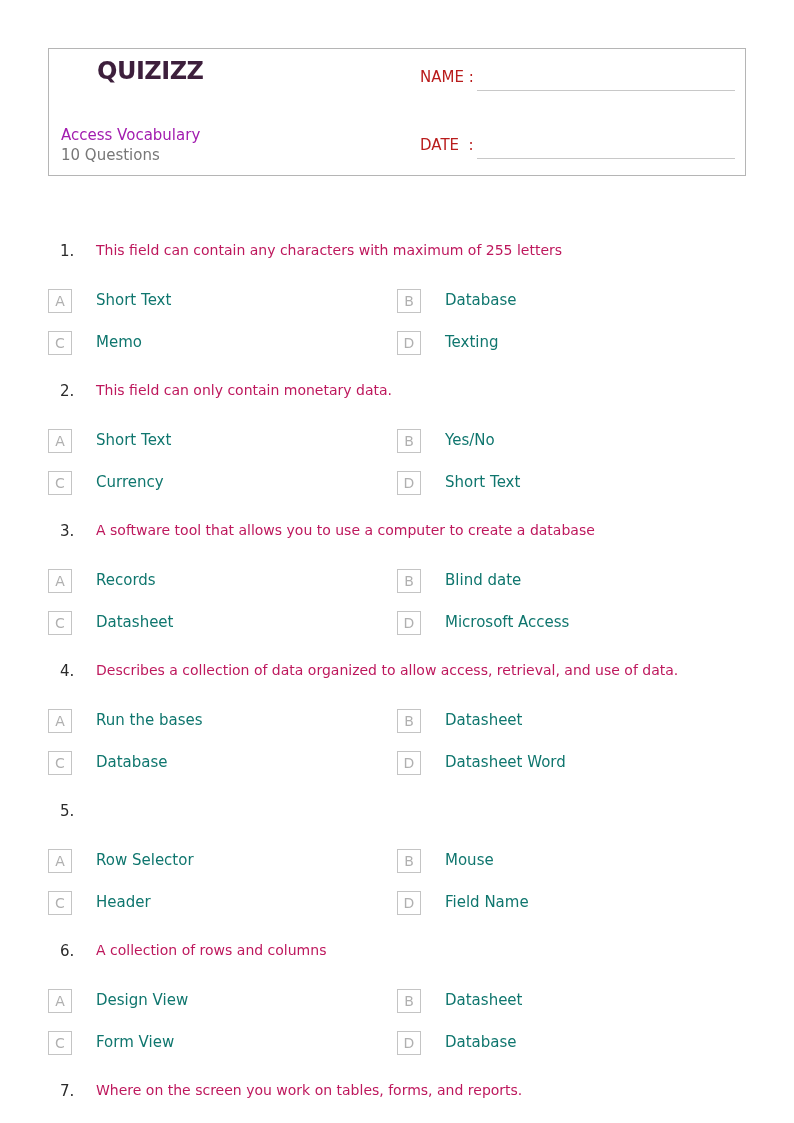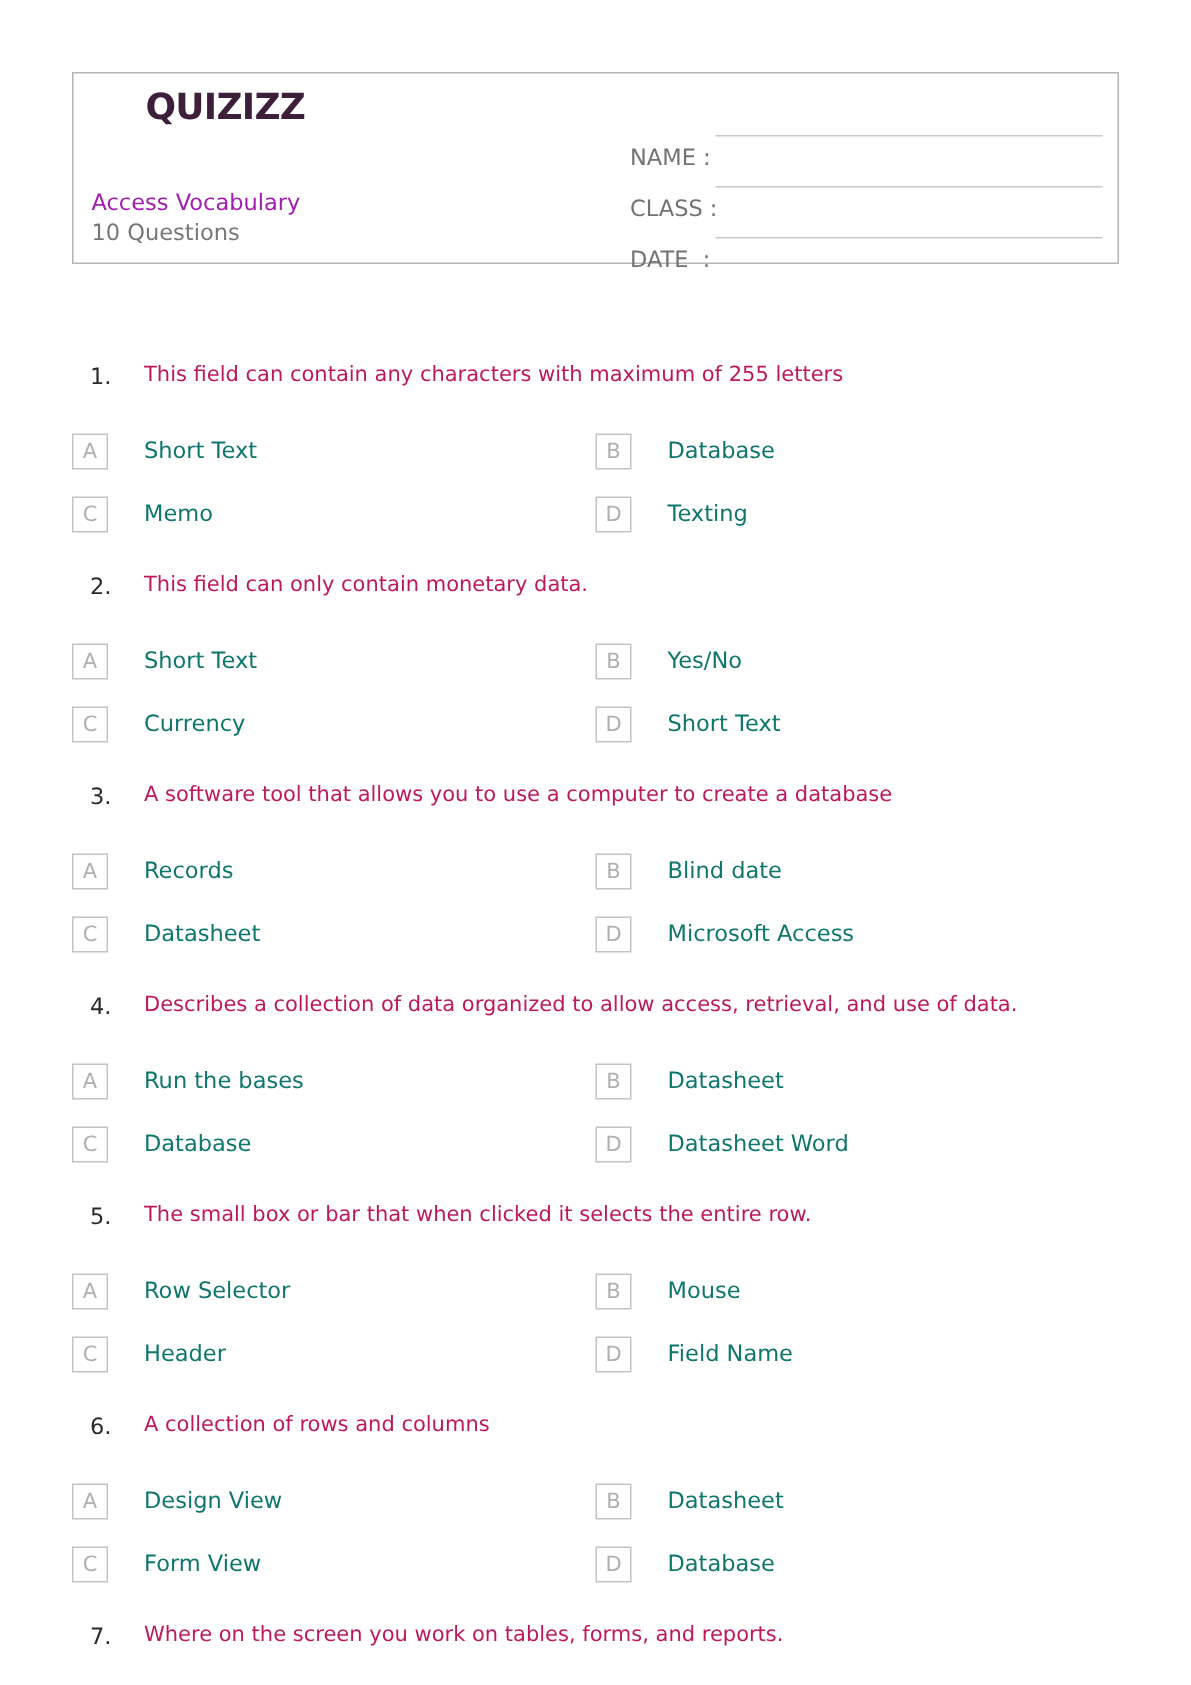--- a/index.html
+++ b/index.html
@@ -17,21 +17,21 @@
     font-family: "DejaVu Sans", sans-serif; font-weight: bold;
     font-size: 24px; letter-spacing: -0.5px; color: #3d1f3c; margin-left: 36px;
   }
   .worksheet-title {
     position: absolute; left: 12px; top: 77px; font-size: 15px; color: #a21caf;
   }
   .worksheet-sub {
     position: absolute; left: 12px; top: 97px; font-size: 15px; color: #777;
   }
   .field-row { position: absolute; left: 371px; height: 24px; width: 315px; }
-  .field-label { position: absolute; left: 0; top: 0; font-size: 15px; color: #737373; white-space: pre; margin-top: 28px; }
+  .field-label { position: absolute; left: 0; top: 0; font-size: 15px; color: #b91c1c; white-space: pre; }
   .field-line { position: absolute; left: 57px; right: 0; top: 22px; border-bottom: 1px solid #c8c8c8; height: 0; }
 
   .question { position: absolute; left: 0; width: 794px; height: 140px; }
   .q-num { position: absolute; left: 60px; top: 0; font-size: 15px; color: #2a2a2a; }
   .q-text { position: absolute; left: 96px; top: 0; font-size: 14px; color: #be185d; white-space: nowrap; }
   .option { position: absolute; height: 24px; }
   .opt-box {
     position: absolute; left: 0; top: 0; width: 22px; height: 22px;
     border: 1px solid #c4c4c4; font-size: 14px; color: #b0b0b0;
     text-align: center; line-height: 22px;
@@ -41,24 +41,20 @@
 </head>
 <body>
 
 <div class="header-box">
   <div class="logo">QUIZIZZ</div>
   <div class="worksheet-title">Access Vocabulary</div>
   <div class="worksheet-sub">10 Questions</div>
 
   <div class="field-row" style="top:19px;">
     <span class="field-label">NAME :</span>
-    <div class="field-line"></div>
-  </div>
-  <div class="field-row" style="top:53px;">
-    <span class="field-label">CLASS :</span>
     <div class="field-line"></div>
   </div>
   <div class="field-row" style="top:87px;">
     <span class="field-label">DATE  :</span>
     <div class="field-line"></div>
   </div>
 </div>
 
 <div class="question" style="top:242px;">
   <span class="q-num">1.</span>
@@ -139,21 +135,20 @@
     <span class="opt-text">Database</span>
   </div>
   <div class="option" style="left:397px; top:89px;">
     <span class="opt-box">D</span>
     <span class="opt-text">Datasheet Word</span>
   </div>
 </div>
 
 <div class="question" style="top:802px;">
   <span class="q-num">5.</span>
-  <span class="q-text">The small box or bar that when clicked it selects the entire row.</span>
   <div class="option" style="left:48px; top:47px;">
     <span class="opt-box">A</span>
     <span class="opt-text">Row Selector</span>
   </div>
   <div class="option" style="left:397px; top:47px;">
     <span class="opt-box">B</span>
     <span class="opt-text">Mouse</span>
   </div>
   <div class="option" style="left:48px; top:89px;">
     <span class="opt-box">C</span>

